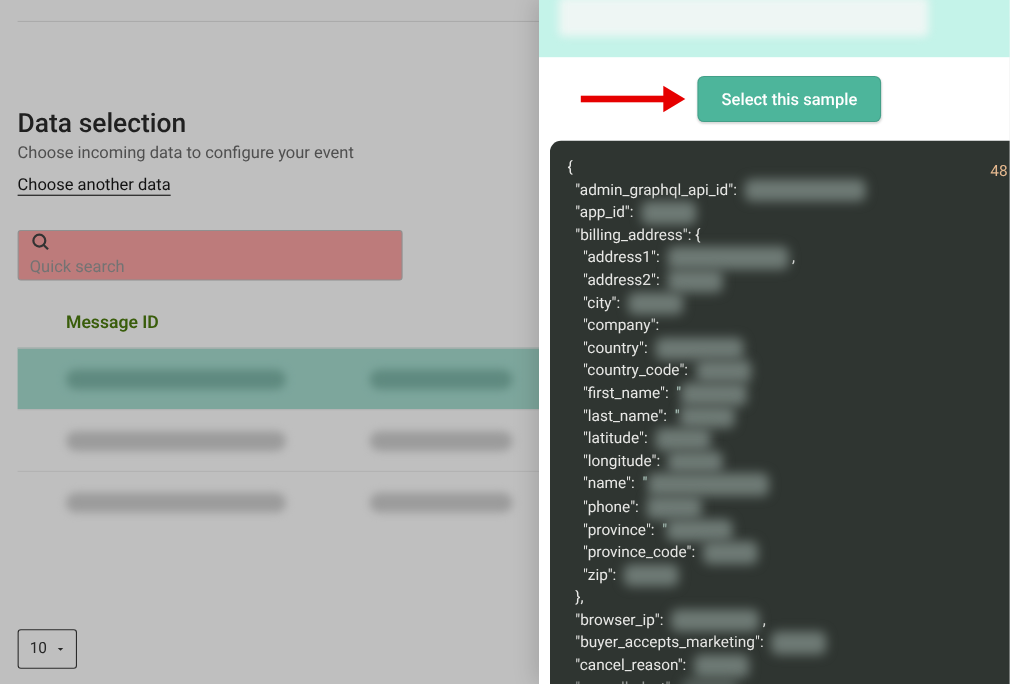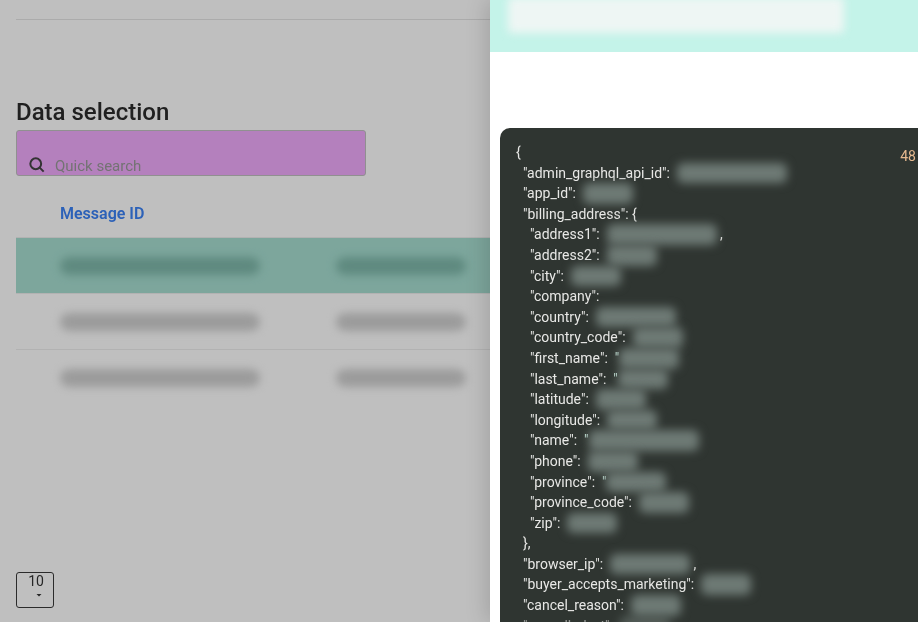--- a/index.html
+++ b/index.html
@@ -10,38 +10,38 @@
     .right-panel { position: absolute; left: 490px; top: 0; width: 428px; height: 622px; background: #fff; box-shadow: -4px 0 20px rgba(0,0,0,.15); z-index: 6; }
 
     
     .top-bar { height: 20px; border-bottom: 1px solid #e5e5e5; }
 
     .content { padding: 0 0 0 0; }
     .data-title { font-size: 24px; font-weight: 500; color: #2b2b2b; margin: 78px 0 4px 0; }
     .data-sub { font-size: 15px; color: #6a6a6a; margin-bottom: 10px; }
     .choose-link { font-size: 15px; color: #1a1a1a; text-decoration: underline; text-underline-offset: 4px; display: inline-block; margin-bottom: 32px; cursor: pointer; }
 
-    .search-wrap { display: flex; align-items: flex-end; border: 1px solid #c0c0c0; border-radius: 3px; width: 350px; height: 46px; padding: 0 10px; background: #f0abfc; margin-bottom: 28px; }
+    .search-wrap { display: flex; align-items: flex-start; border: 1px solid #c0c0c0; border-radius: 3px; width: 350px; height: 46px; padding: 0 10px; background: #fca5a5; margin-bottom: 28px; flex-direction: column; }
     .search-wrap svg { flex: 0 0 auto; margin-right: 8px; }
     .search-wrap input { border: none; outline: none; font-size: 15px; color: #444; flex: 1; background: transparent; }
     .search-wrap input::placeholder { color: #9a9a9a; }
 
-    .table-head { display: flex; padding: 0 0 14px 44px; font-size: 16px; font-weight: 600; color: #3b82f6; }
+    .table-head { display: flex; padding: 0 0 14px 44px; font-size: 16px; font-weight: 600; color: #4d7c0f; }
     .col-id { width: 276px; }
     .col-date { flex: 1; }
 
     .row { display: flex; align-items: center; height: 56px; padding-left: 44px; border-top: 1px solid #eee; }
     .row.sel { background: #a7ded1; }
     .blur-pill { height: 18px; border-radius: 10px; background: #d0d0d0; filter: blur(4px); }
     .row.sel .blur-pill { background: #7fb8aa; }
     .row .blur-pill.id { width: 200px; margin-right: 76px; }
     .row .blur-pill.date { width: 130px; }
 
     .footer { position: absolute; bottom: 14px; left: 0; }
-    .page-size { display: inline-flex; align-items: center; border: 1px solid #3a3a3a; border-radius: 3px; height: 36px; padding: 0 8px 0 10px; font-size: 14px; color: #333; cursor: pointer; flex-direction: column; }
+    .page-size { display: inline-flex; align-items: center; border: 1px solid #3a3a3a; border-radius: 3px; height: 36px; padding: 0 8px 0 10px; font-size: 14px; color: #333; cursor: pointer; }
     .page-size svg { margin-left: 6px; }
 
     
     .preview-top { background: #c4f3e9; height: 52px; padding: 0 18px 14px 18px; display: flex; align-items: flex-start; }
     .preview-blur { width: 336px; height: 36px; background: #eef6f4; filter: blur(4px); border-radius: 4px; margin-top: -3px; }
 
     .action-row { display: flex; align-items: center; padding: 20px 0 20px 38px; height: 76px; }
     .arrow { width: 95px; height: 34px; position: relative; display: flex; align-items: center; }
     .arrow-line { width: 82px; height: 6px; background: #e60000; }
     .arrow-head { width: 0; height: 0; border-top: 12px solid transparent; border-bottom: 12px solid transparent; border-left: 20px solid #e60000; margin-left: -3px; }
@@ -59,20 +59,22 @@
     .ob.d { background: #6e7a75; width: 60px; }
     .big48 { color: #e6b98f; position: absolute; right: 2px; top: 18px; font-size: 14px; margin-left: 33px; }
   </style>
 </head>
 <body>
 
 <div class="left-panel">
   <div class="top-bar"></div>
   <div class="content">
     <h1 class="data-title">Data selection</h1>
+    <p class="data-sub">Choose incoming data to configure your event</p>
+    <a class="choose-link">Choose another data</a>
 
     <div class="search-wrap">
       <svg width="20" height="20" viewBox="0 0 24 24" fill="none" stroke="#444" stroke-width="2.4">
           <circle cx="10.5" cy="10.5" r="6.5"></circle>
           <line x1="20" y1="20" x2="15.2" y2="15.2"></line>
         </svg>
       <input type="text" placeholder="Quick search" style="">
     </div>
 
     <div class="table-head">
@@ -102,20 +104,27 @@
     </div>
   </div>
 </div>
 <div class="scrim"></div>
 
 <div class="right-panel">
   <div class="preview-top">
     <div class="preview-blur"></div>
   </div>
 
+  <div class="action-row">
+    <div class="arrow">
+      <div class="arrow-line"></div>
+        <div class="arrow-head"></div>
+    </div>
+    <button class="sel-button">Select this sample</button>
+  </div>
 
   <div class="json-box">
     <span class="big48 n">48</span>
     <div id="json-lines">
         <div class="jl">{</div>
         <div class="jl">  <span class="k">"admin_graphql_api_id"</span>:  <span class="ob c">&nbsp;</span></div>
         <div class="jl">  <span class="k">"app_id"</span>:  <span class="ob b">&nbsp;</span></div>
         <div class="jl">  <span class="k">"billing_address"</span>: {</div>
         <div class="jl">    <span class="k">"address1"</span>:  <span class="ob c">&nbsp;</span> ,</div>
         <div class="jl">    <span class="k">"address2"</span>:  <span class="ob b">&nbsp;</span></div>

